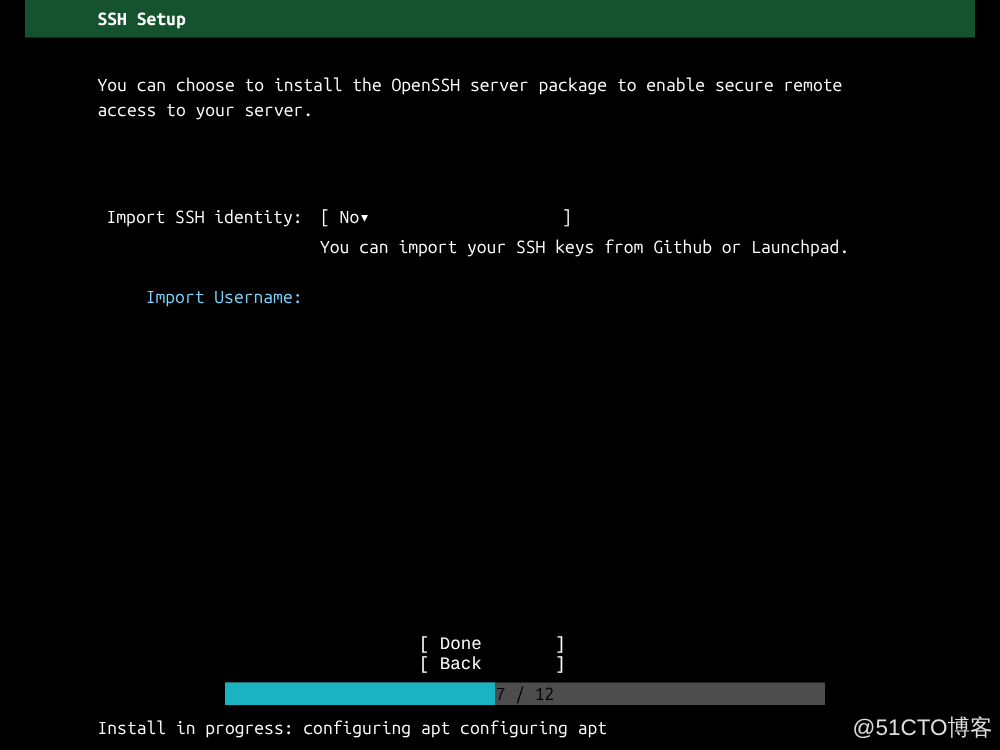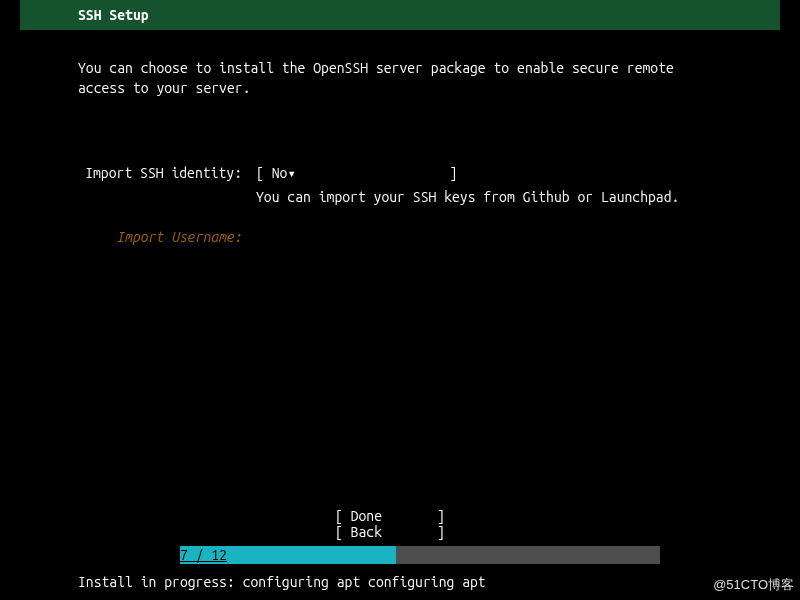--- a/index.html
+++ b/index.html
@@ -32,27 +32,28 @@
   .row { display: flex; align-items: flex-start; margin-bottom: 4px; }
   .label-col { width: 178px; flex: 0 0 178px; text-align: right; padding-right: 14px; }
   .ctrl-col { flex: 1; }
   .checkbox { white-space: pre; }
   .underline { text-decoration: underline; }
   .dropdown {
     display: inline-flex;
     justify-content: flex-start;
     width: 170px;
   }
-  .dim { color: #a16207; font-style: italic; }
+  .dim { color: #7dd3fc; }
   .spacer { height: 28px; }
   .nav-buttons {
     position: absolute;
     bottom: 60px;
     left: 0; right: 0;
     text-align: center;
+    font-family: Liberation Mono, monospace;
   }
   .nav-buttons .btn {
     display: inline-block;
     width: 130px;
     text-align: left;
     white-space: pre;
   }
   .progress-wrap {
     position: absolute;
     bottom: 36px;
@@ -63,38 +64,37 @@
     display: flex;
     align-items: stretch;
   }
   .progress-fill {
     background: #19b3c2;
     height: 100%;
   }
   .progress-text {
     position: absolute;
     left: 0; right: 0; top: 0; bottom: 0;
-    text-align: left;
+    text-align: center;
     color: #000;
     line-height: 18px;
-    text-decoration: underline;
   }
   .status-line {
     position: absolute;
     bottom: 10px;
     left: 58px;
     color: #fff;
   }
   .watermark {
     position: absolute;
     right: 6px;
     bottom: 6px;
     color: #ddd;
     font-family: sans-serif;
-    font-size: 13px;
+    font-size: 18px;
   }
 </style>
 </head>
 <body>
 
 <div class="canvas">
 
   <div class="header">
     <span>SSH Setup</span>
   </div>

